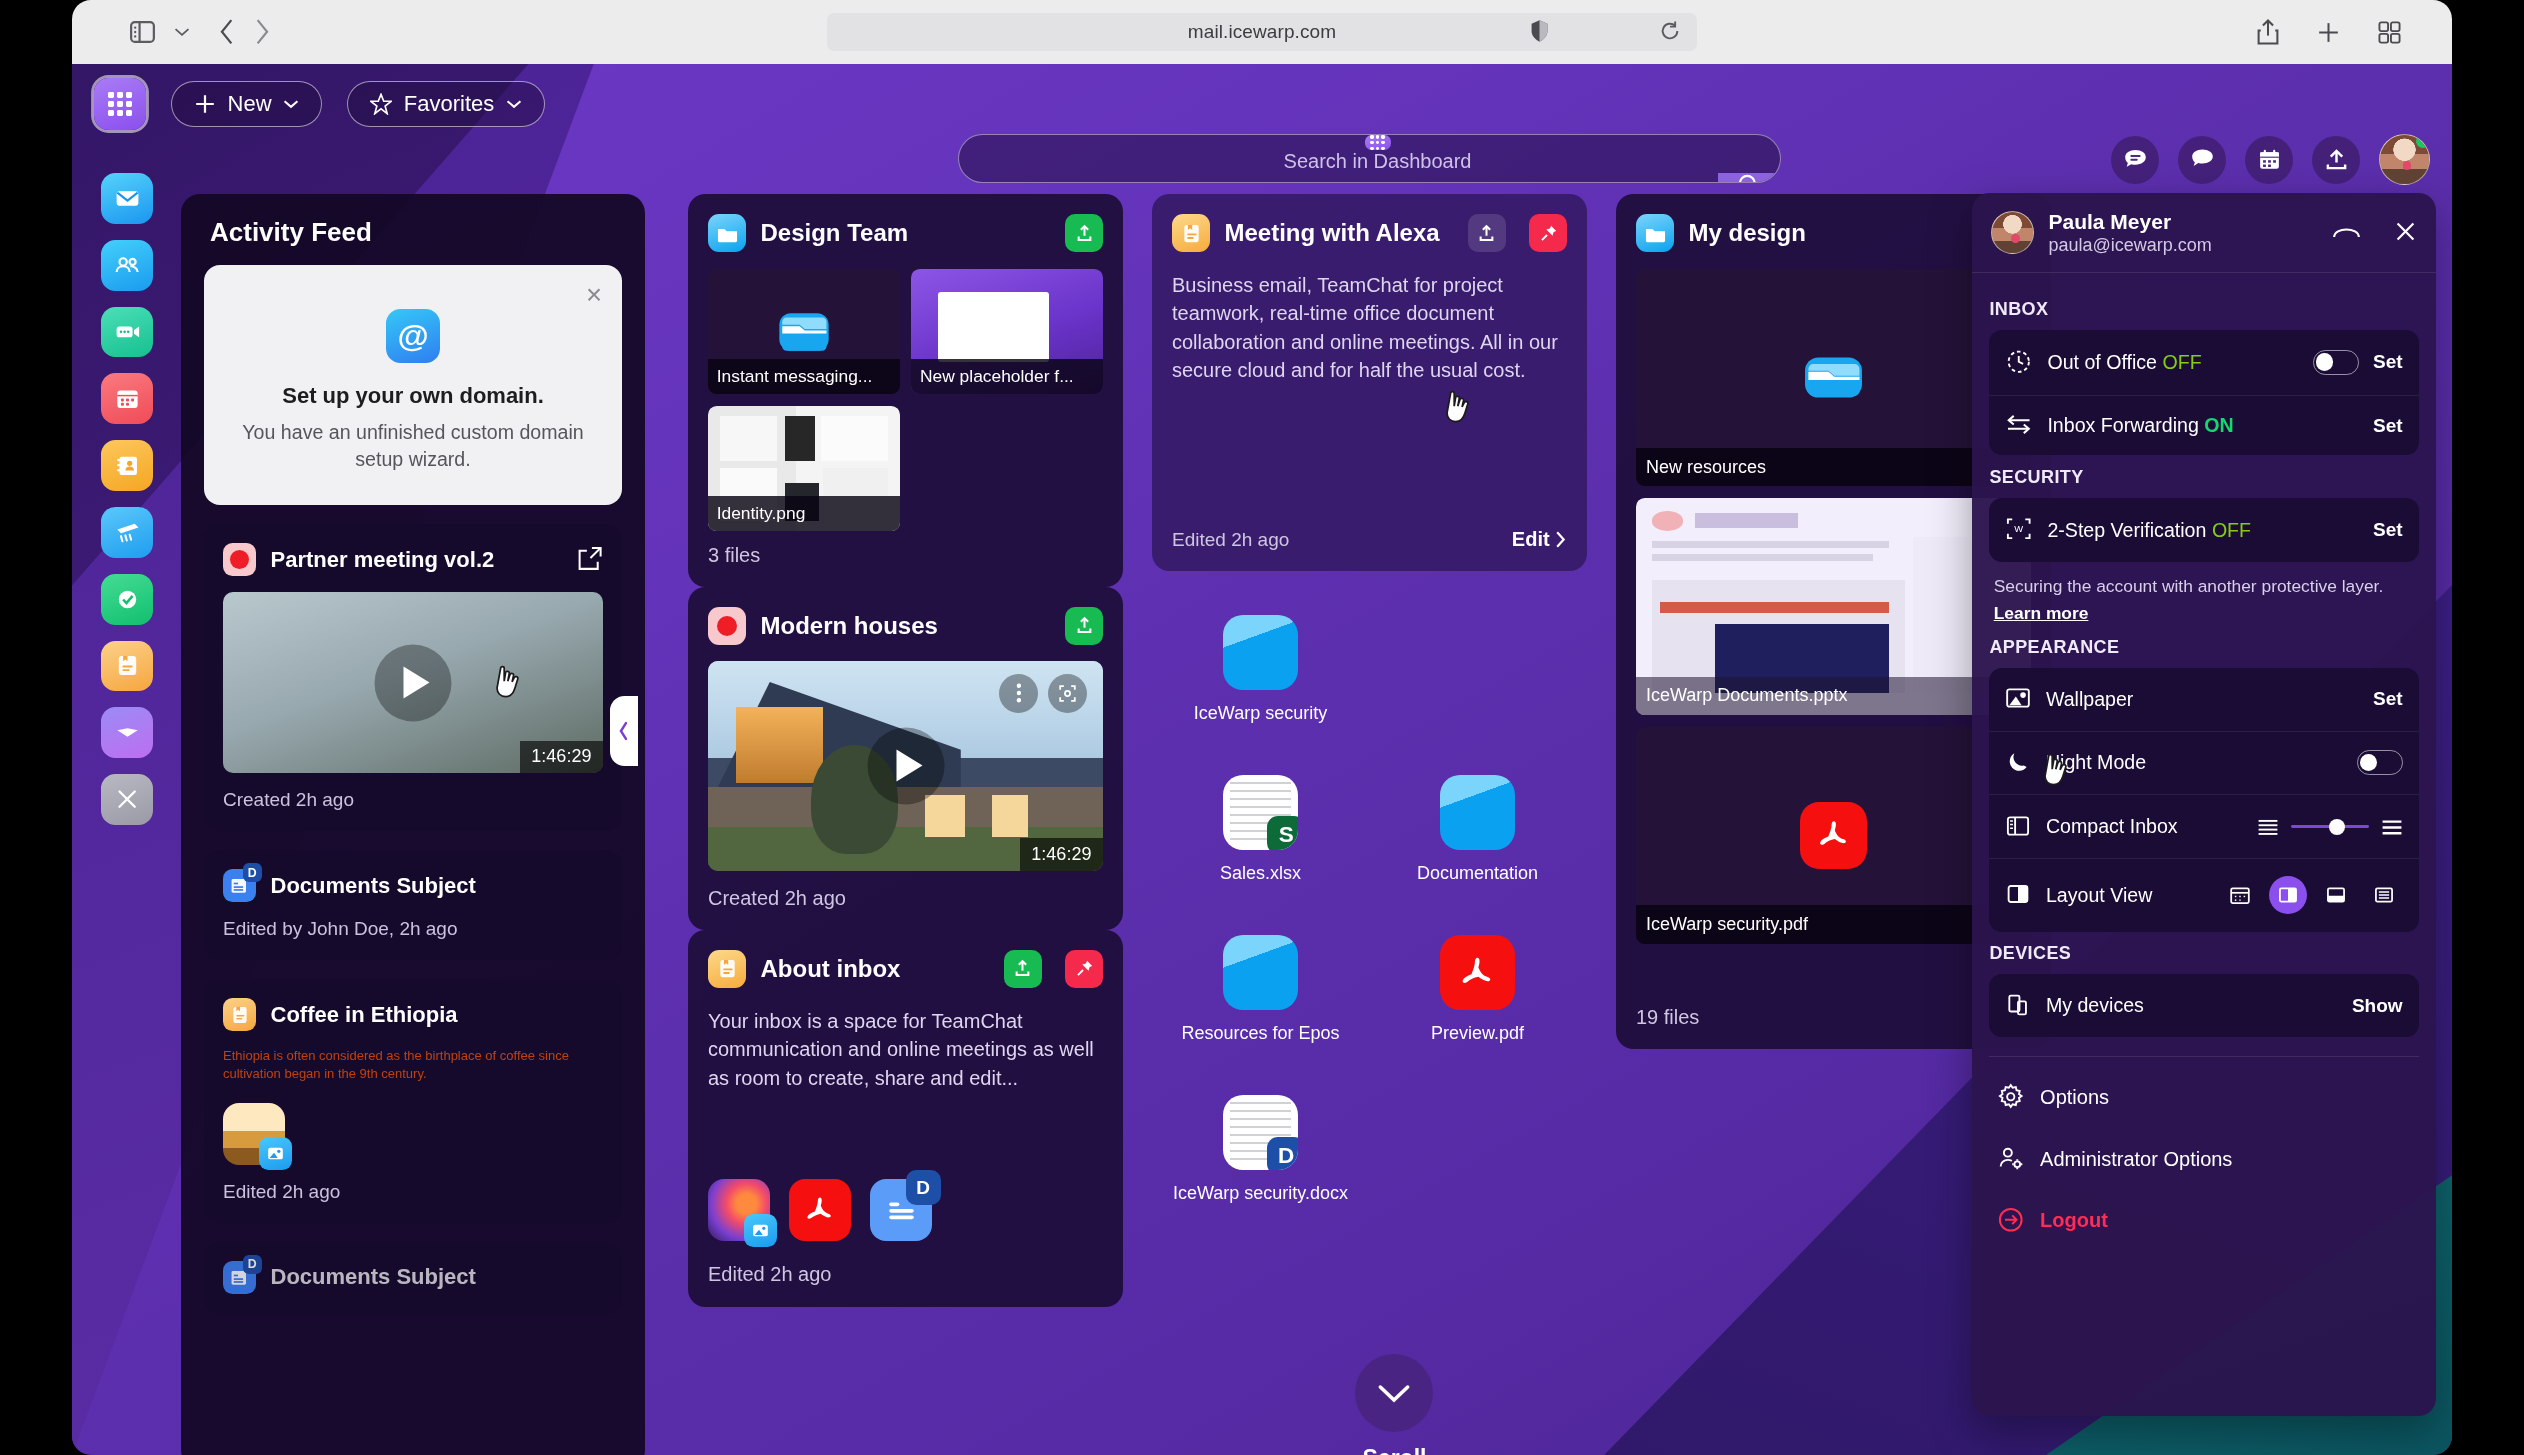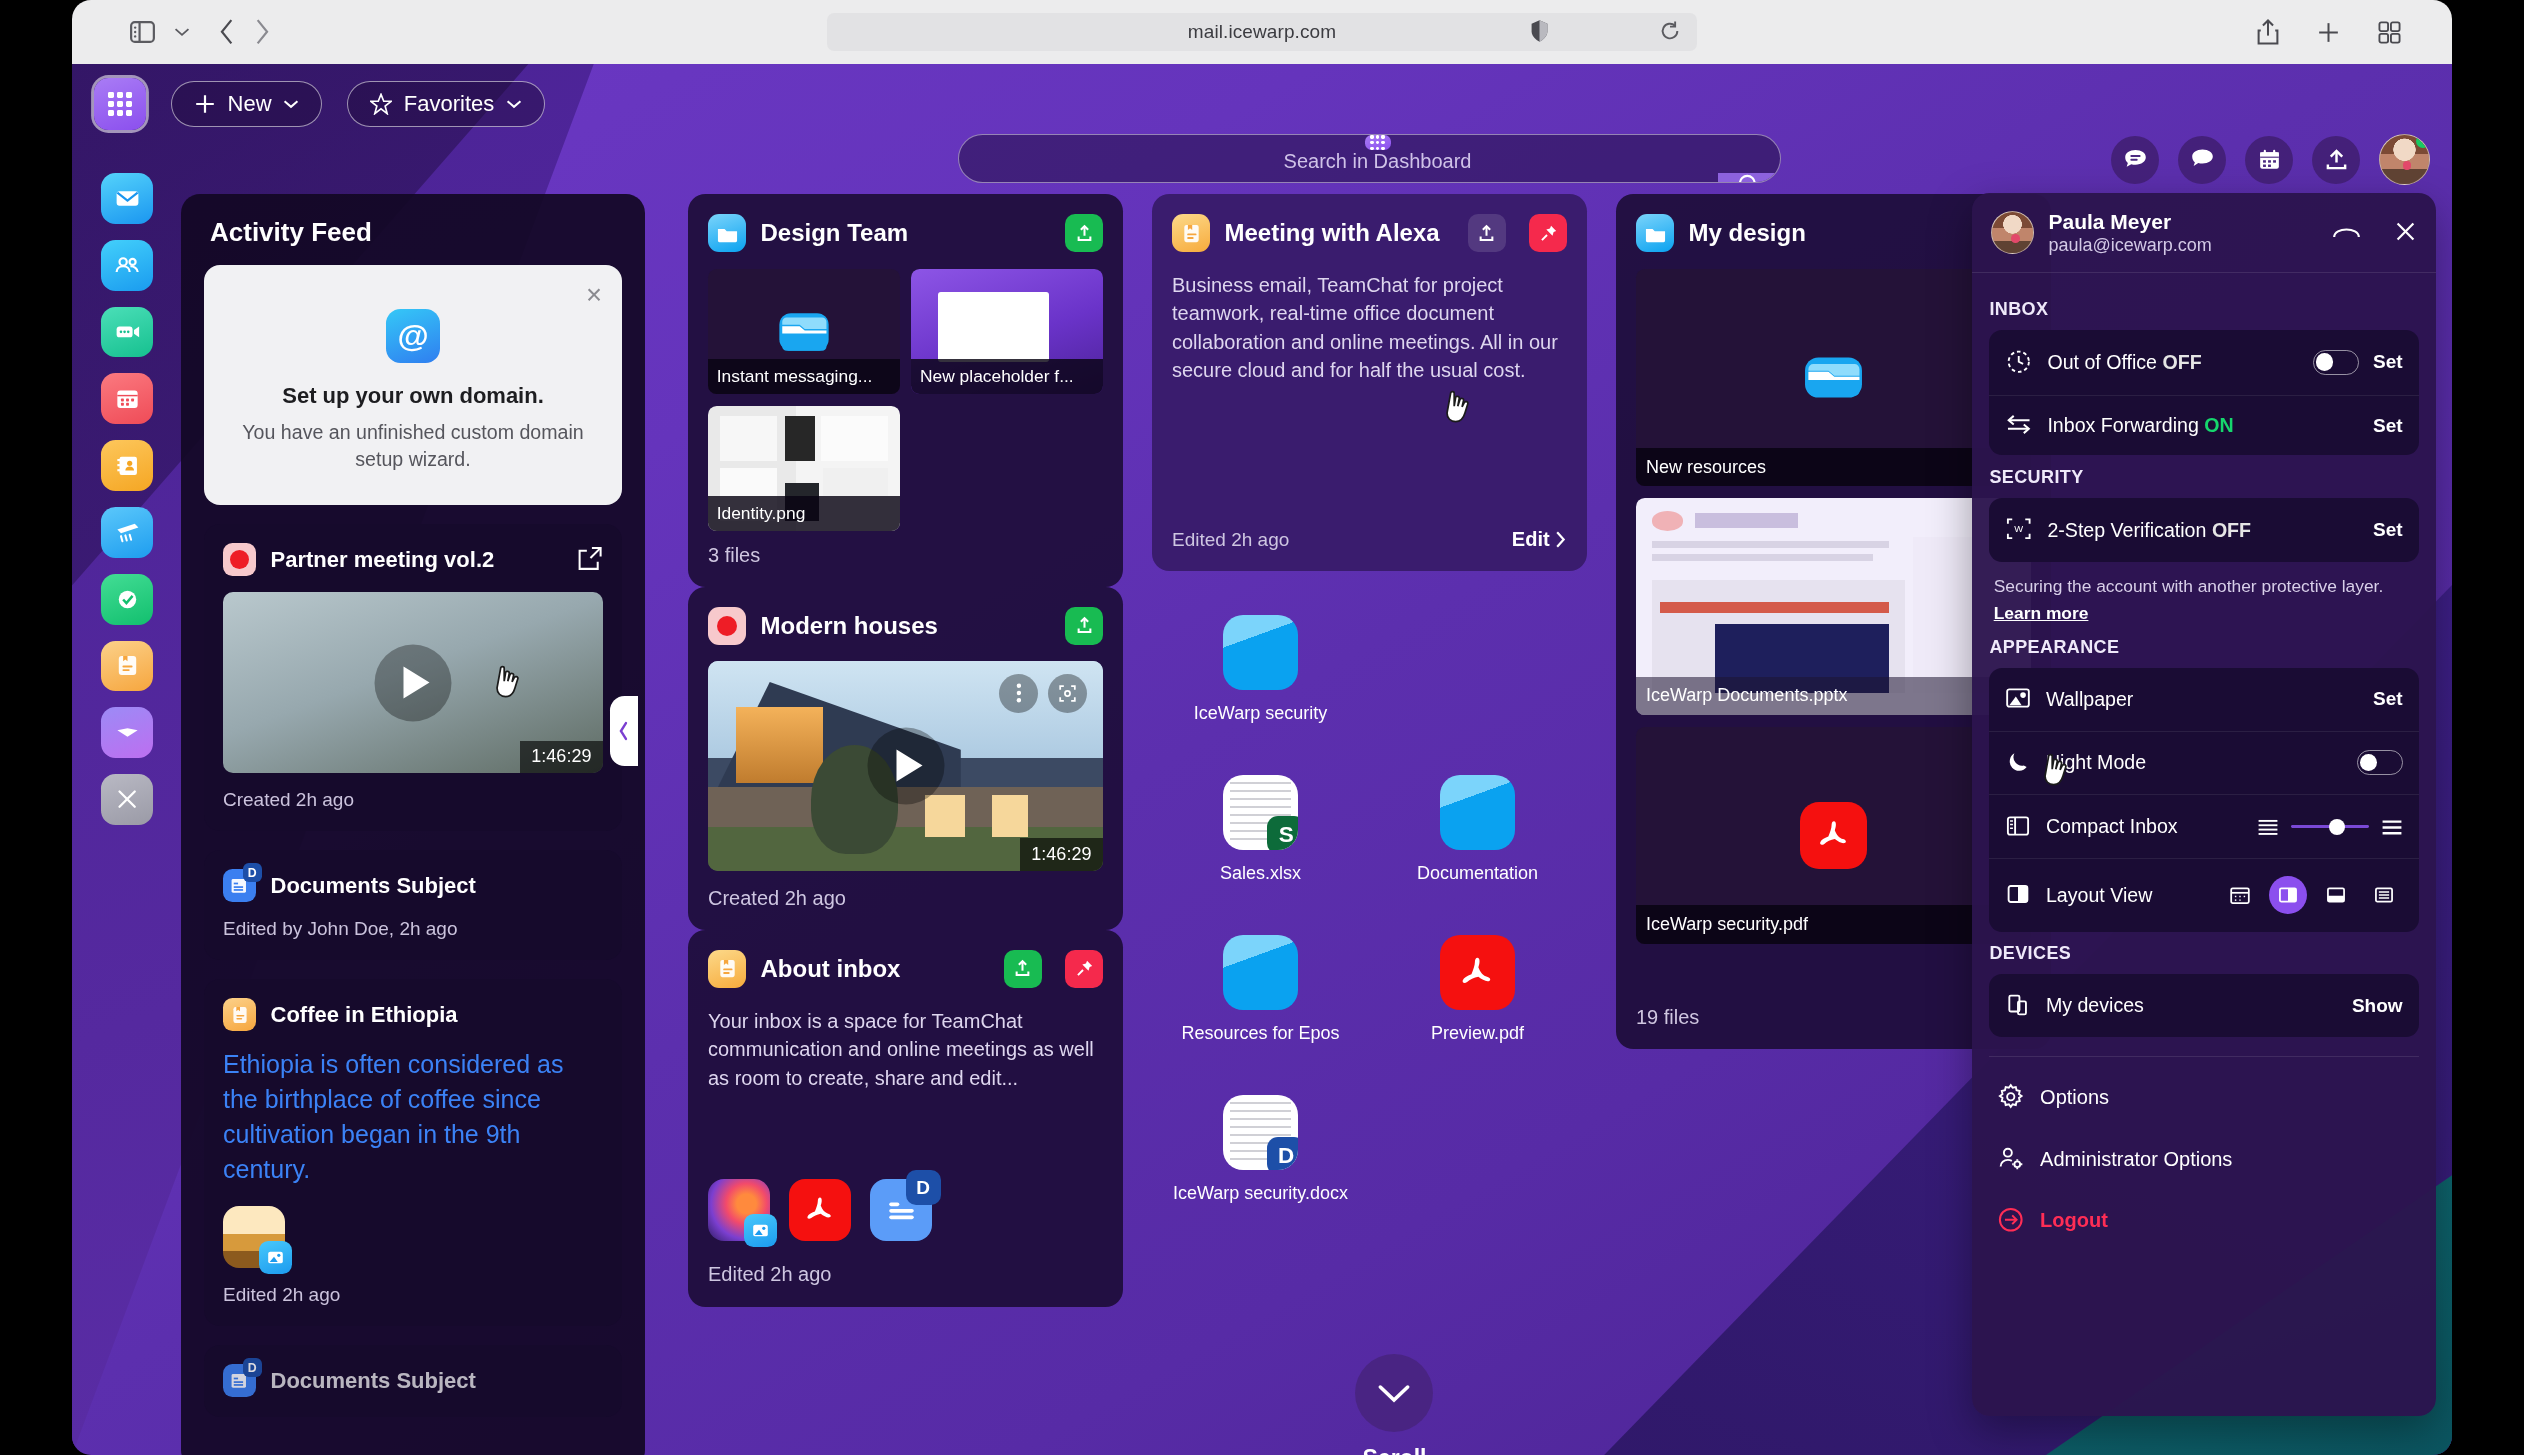--- a/index.html
+++ b/index.html
@@ -143,21 +143,21 @@
   .thumb.house { background:linear-gradient(180deg,#bcd6ea 0 42%, #3c4a63 42% 70%, #6b5a48 70% 88%, #4e6043 88%); }
   .thumb .play { position:absolute; left:50%; top:50%; transform:translate(-50%,-50%);
                  width:77px; height:77px; border-radius:50%; background:rgba(0,0,0,.32);
                  display:flex; align-items:center; justify-content:center; }
   .thumb .play b { display:block; width:0; height:0; margin-left:7.2px;
                    border-left:26px solid #fff; border-top:16.7px solid transparent; border-bottom:16.7px solid transparent; }
   .dur { position:absolute; right:0; bottom:0; background:rgba(0,0,0,.62); color:#fff;
          font-size:18px; padding:5.8px 11.6px; }
   .meta { color:#cbc3dd; font-size:19px; margin-top:16px; }
 
-  .ftext { color:#3b82f6; font-size:25px; line-height:1.4; margin-top:16px; }
+  .ftext { color:#c2410c; font-size:13px; line-height:1.4; margin-top:16px; }
   .attach-row { display:flex; gap:13px; margin-top:19px; }
   .att { width:62px; height:62px; border-radius:16px; position:relative; }
   .badge-sm { position:absolute; right:-7.2px; bottom:-5.8px; width:33px; height:33px;
               border-radius:9.4px; display:flex; align-items:center; justify-content:center; }
 
   
   #col2 { left:616px; width:435px; }
   #col3 { left:1080px; width:435px; }
   #col4 { left:1544px; width:435px; }
 
@@ -228,21 +228,21 @@
   .rp-head .nm { color:#fff; font-size:21px; font-weight:700; line-height:1.25; }
   .rp-head .em { color:#d3c9e6; font-size:18px; }
   .rp-head .sp { flex:1; }
   .rp-body { padding:14.5px 17.4px 0; }
   .sect { color:#efe9fa; font-size:18px; font-weight:700; letter-spacing:0.4px; margin:11.6px 0 10px; }
   .group { background:#1a0c34; border-radius:13px; overflow:hidden; }
   .row { display:flex; align-items:center; gap:14.5px; padding:17.4px 16px; }
   .row + .row { border-top:0.7px solid rgba(255,255,255,.08); }
   .row .lbl { color:#fff; font-size:19.6px; flex:1; }
   .row .set { color:#fff; font-size:19px; font-weight:700; }
-  .st-off { color:#e5e5e5; font-weight:700; }
+  .st-off { color:#84cc16; font-weight:400; }
   .st-on { color:#16d66d; font-weight:700; }
   .toggle { width:46px; height:25px; border-radius:12.3px; border:1.4px solid rgba(255,255,255,.55);
             position:relative; }
   .toggle i { position:absolute; left:2.2px; top:2.2px; width:17.4px; height:17.4px;
               border-radius:50%; background:#fff; display:block; }
   .note-txt { color:#d8cfe9; font-size:17.4px; margin:13px 4.3px 0; line-height:1.35; }
   .note-txt a { color:#fff; text-decoration:underline; display:block; margin-top:2.9px; font-weight:700; }
   .slider { display:flex; align-items:center; gap:11.6px; }
   .track { width:78px; height:2.9px; background:#7a49d6; position:relative; border-radius:1.4px; }
   .track i { position:absolute; left:38px; top:-6.5px; width:16px; height:16px;

